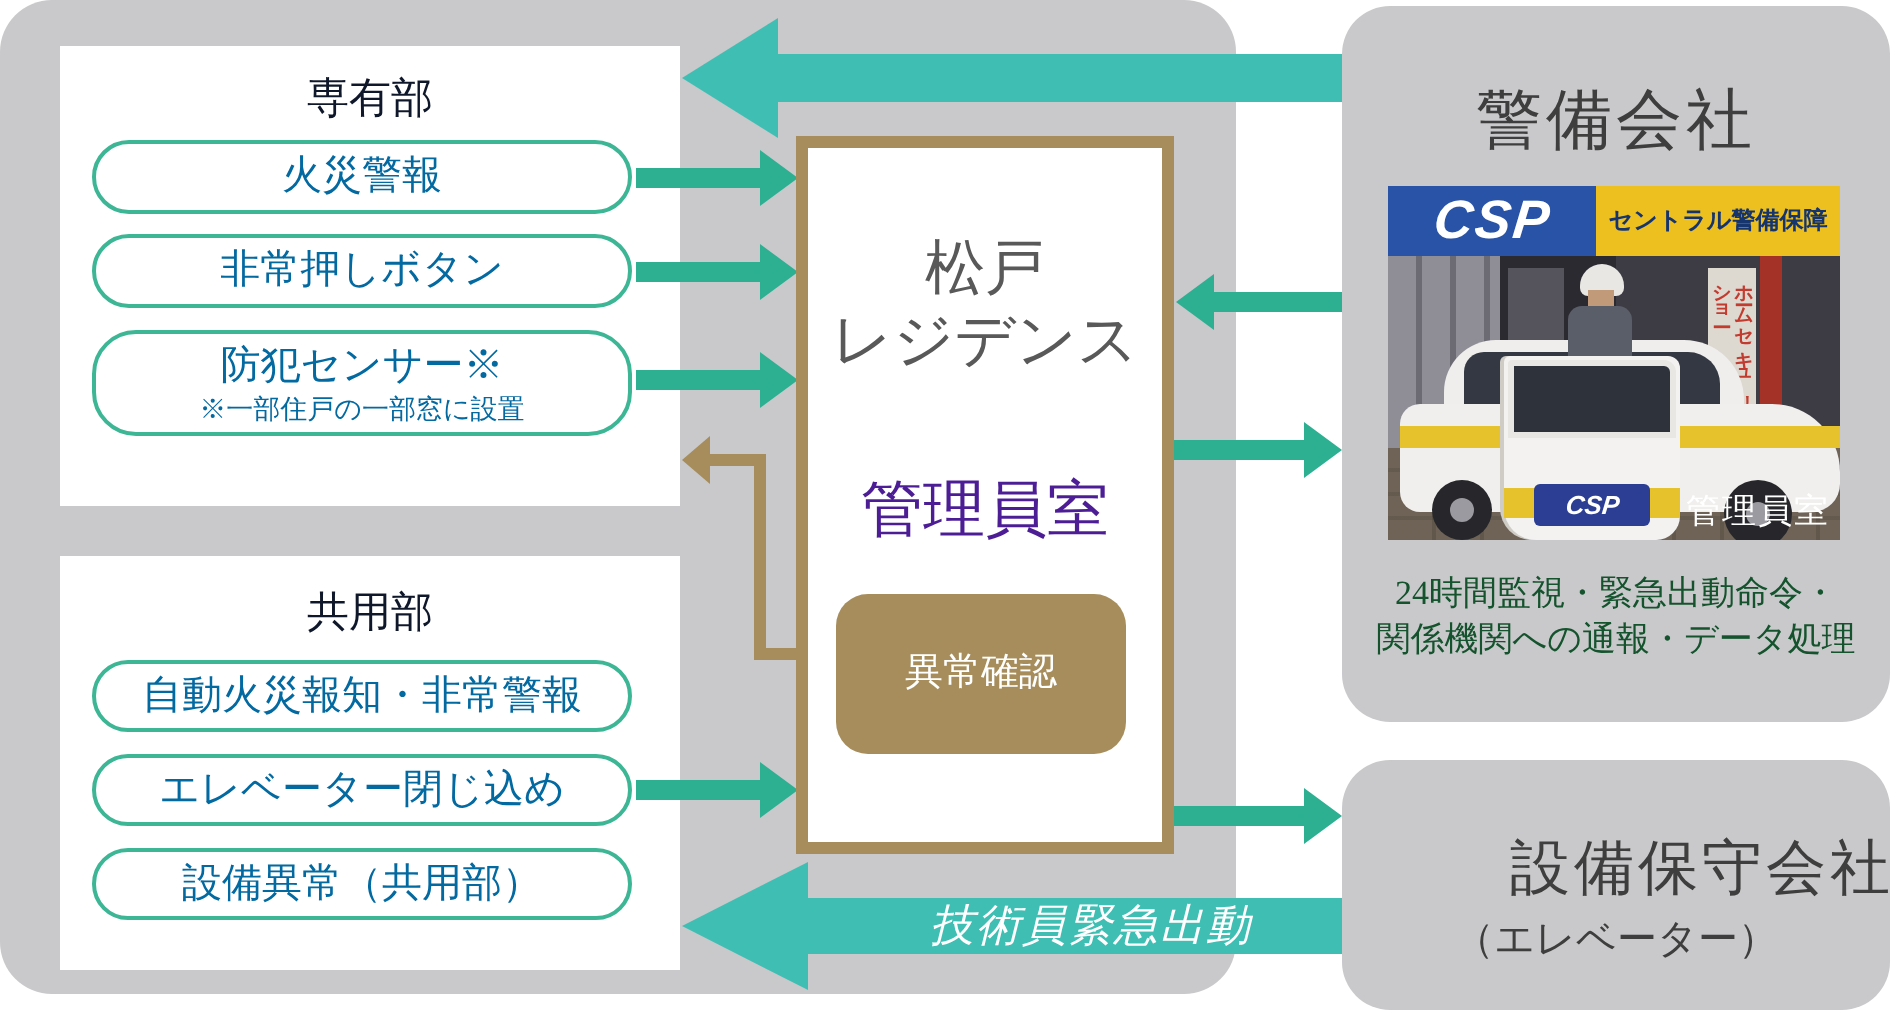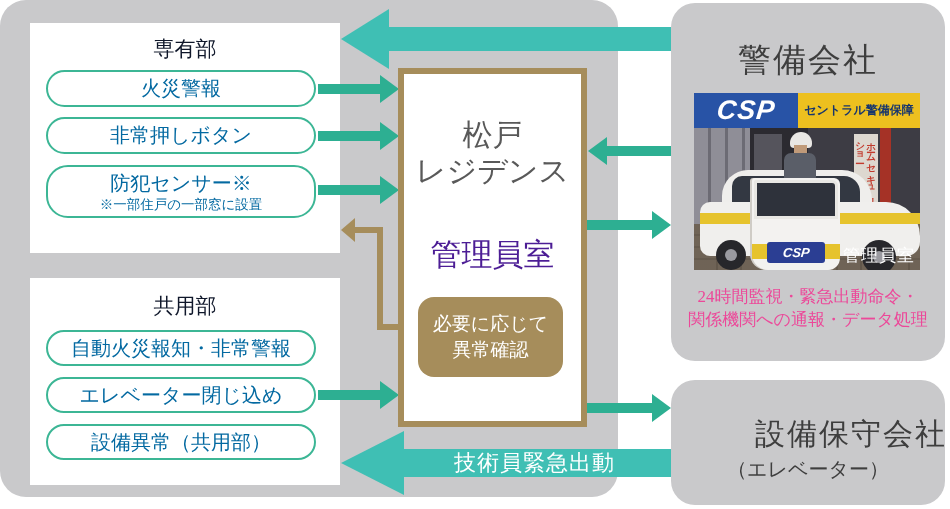--- a/index.html
+++ b/index.html
@@ -62,25 +62,25 @@
   
   .bigbody{position:absolute;background:#3fbfb4;}
   #bigtop-body{left:389px;top:27px;width:282px;height:24px;}
   #bigtop-head{position:absolute;left:341px;top:9px;width:0;height:0;
     border-top:30px solid transparent;border-bottom:30px solid transparent;border-right:48px solid #3fbfb4;}
   #bigbot-body{left:404px;top:449px;width:267px;height:28px;}
   #bigbot-head{position:absolute;left:341px;top:431px;width:0;height:0;
     border-top:32px solid transparent;border-bottom:32px solid transparent;border-right:63px solid #3fbfb4;}
   .big-label{position:absolute;color:#ffffff;text-align:center;font-size:22px;letter-spacing:1px;}
   #bigtop-label{left:389px;top:27px;width:282px;line-height:24px;}
-  #bigbot-label{left:401px;top:449px;width:267px;line-height:28px;}
+  #bigbot-label{left:412px;top:449px;width:267px;line-height:28px;font-style:italic;}
 
   
   #sec-title{position:absolute;left:671px;top:38px;width:274px;text-align:center;font-size:33px;color:#3e3e3e;letter-spacing:2px;}
-  #sec-desc{position:absolute;left:671px;top:285px;width:274px;text-align:center;font-size:17px;line-height:23px;color:#ec4899;}
+  #sec-desc{position:absolute;left:671px;top:285px;width:274px;text-align:center;font-size:17px;line-height:23px;color:#14532d;}
   #maint-title{position:absolute;left:671px;top:414px;width:274px;text-align:center;font-size:30px;color:#3e3e3e;letter-spacing:2px;padding-left:43px;}
   #maint-sub{position:absolute;left:671px;top:456px;width:274px;text-align:center;font-size:20px;color:#3e3e3e;}
 
   
   #photo{position:absolute;left:694px;top:93px;width:226px;height:177px;overflow:hidden;background:#47464e;}
   .ph{position:absolute;}
   #banner-blue{left:0;top:0;width:104px;height:35px;background:#2853a6;display:flex;align-items:center;justify-content:center;}
   #banner-blue span{color:#fff;font-family:"Liberation Sans",sans-serif;font-style:italic;font-weight:bold;font-size:27px;letter-spacing:1px;transform:skewX(-6deg);}
   #banner-yellow{left:104px;top:0;width:122px;height:35px;background:#edc01f;display:flex;align-items:center;justify-content:center;}
   #banner-yellow span{color:#16356e;font-family:"Liberation Sans",sans-serif;font-weight:bold;font-size:12px;letter-spacing:0;}
@@ -174,21 +174,20 @@
   <div class="gold-seg" id="elbow-h1"></div>
   <div id="elbow-head"></div>
 
   <div id="center-box">
     <div class="ctitle">
       <div>松戸</div>
       <div>レジデンス</div>
     </div>
     <div class="ctitle2">管理員室</div>
     <div id="tan-note">
-      <div>必要に応じて</div>
       <div>異常確認</div>
     </div>
   </div>
 
   <div id="sec-title">警備会社</div>
   <div id="photo">
     <div class="ph" id="scene">
       <div class="ph" id="glass"></div>
       <div class="ph" id="doorway"></div>
       <div class="ph" id="bright-panel"></div>

